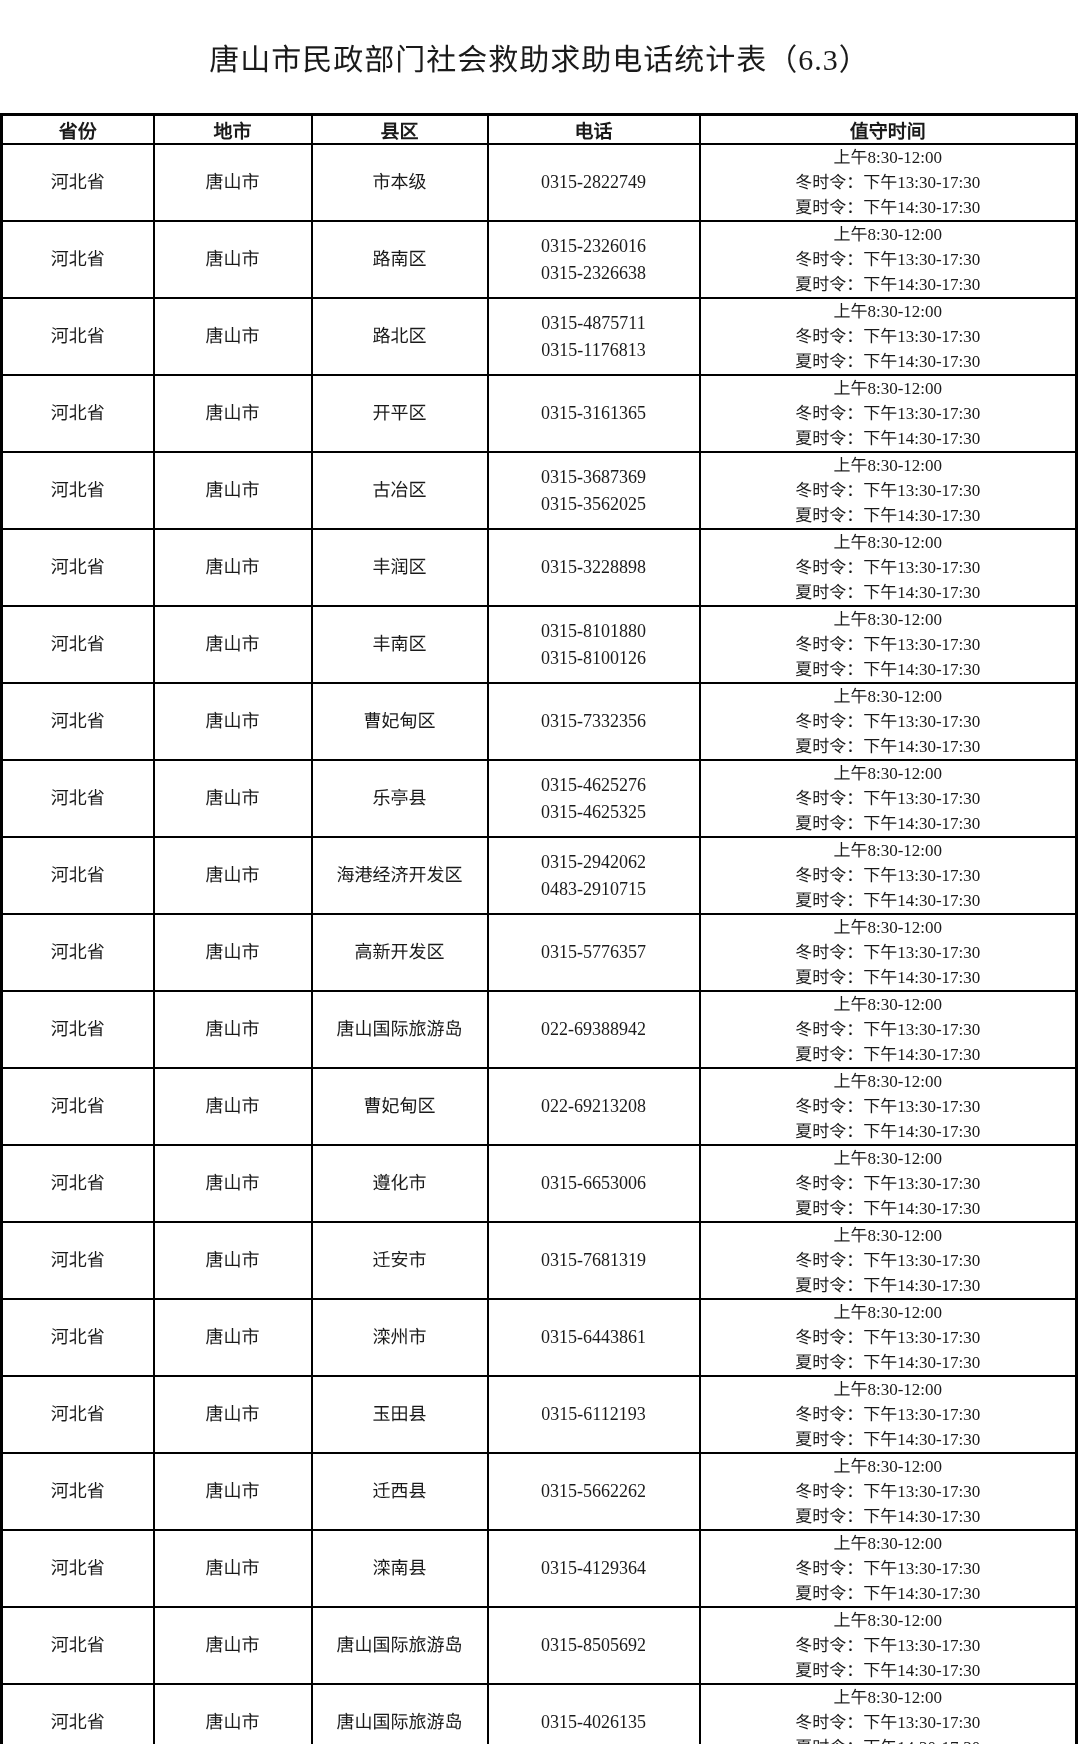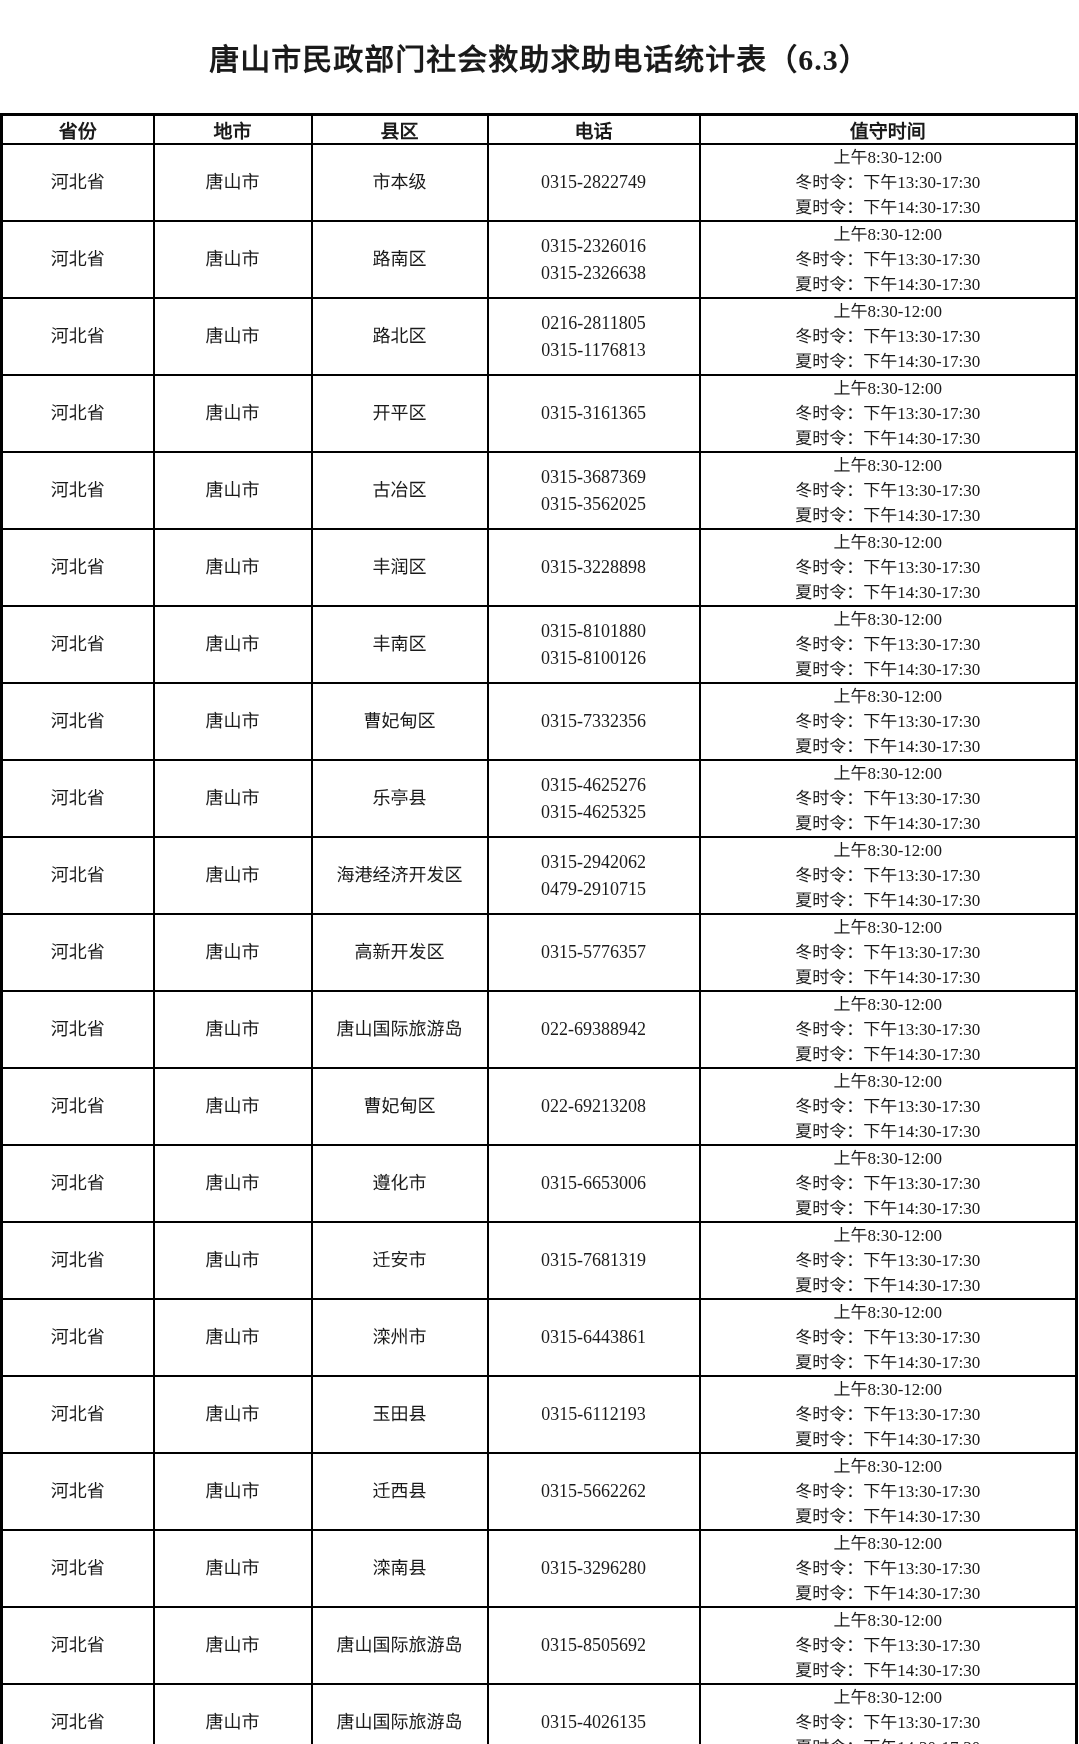--- a/index.html
+++ b/index.html
@@ -18,21 +18,21 @@
     width: 1079px;
     height: 1744px;
     background: #ffffff;
   }
   .doc-title {
     height: 113px;
     display: flex;
     align-items: center;
     justify-content: center;
     font-size: 30px;
-    font-weight: bold;
+    font-weight: normal;
     letter-spacing: 1px;
     white-space: nowrap;
   }
   table.phone-table {
     width: 1078px;
     table-layout: fixed;
     border-collapse: collapse;
     border: 3px solid #000000;
   }
   .phone-table th,
@@ -140,21 +140,21 @@
           <td>
             <div class="phone-line">河北省</div>
           </td>
           <td>
             <div class="phone-line">唐山市</div>
           </td>
           <td>
             <div class="phone-line">路北区</div>
           </td>
           <td>
-            <div class="phone-line">0216-2811805</div>
+            <div class="phone-line">0315-4875711</div>
             <div class="phone-line">0315-1176813</div>
           </td>
           <td>
             <div class="duty-line">上午8:30-12:00</div>
             <div class="duty-line">冬时令：下午13:30-17:30</div>
             <div class="duty-line">夏时令：下午14:30-17:30</div>
           </td>
         </tr>
         <tr>
           <td>
@@ -278,21 +278,21 @@
             <div class="phone-line">河北省</div>
           </td>
           <td>
             <div class="phone-line">唐山市</div>
           </td>
           <td>
             <div class="phone-line">海港经济开发区</div>
           </td>
           <td>
             <div class="phone-line">0315-2942062</div>
-            <div class="phone-line">0479-2910715</div>
+            <div class="phone-line">0483-2910715</div>
           </td>
           <td>
             <div class="duty-line">上午8:30-12:00</div>
             <div class="duty-line">冬时令：下午13:30-17:30</div>
             <div class="duty-line">夏时令：下午14:30-17:30</div>
           </td>
         </tr>
         <tr>
           <td>
             <div class="phone-line">河北省</div>
@@ -449,21 +449,21 @@
           <td>
             <div class="phone-line">河北省</div>
           </td>
           <td>
             <div class="phone-line">唐山市</div>
           </td>
           <td>
             <div class="phone-line">滦南县</div>
           </td>
           <td>
-            <div class="phone-line">0315-3296280</div>
+            <div class="phone-line">0315-4129364</div>
           </td>
           <td>
             <div class="duty-line">上午8:30-12:00</div>
             <div class="duty-line">冬时令：下午13:30-17:30</div>
             <div class="duty-line">夏时令：下午14:30-17:30</div>
           </td>
         </tr>
         <tr>
           <td>
             <div class="phone-line">河北省</div>

